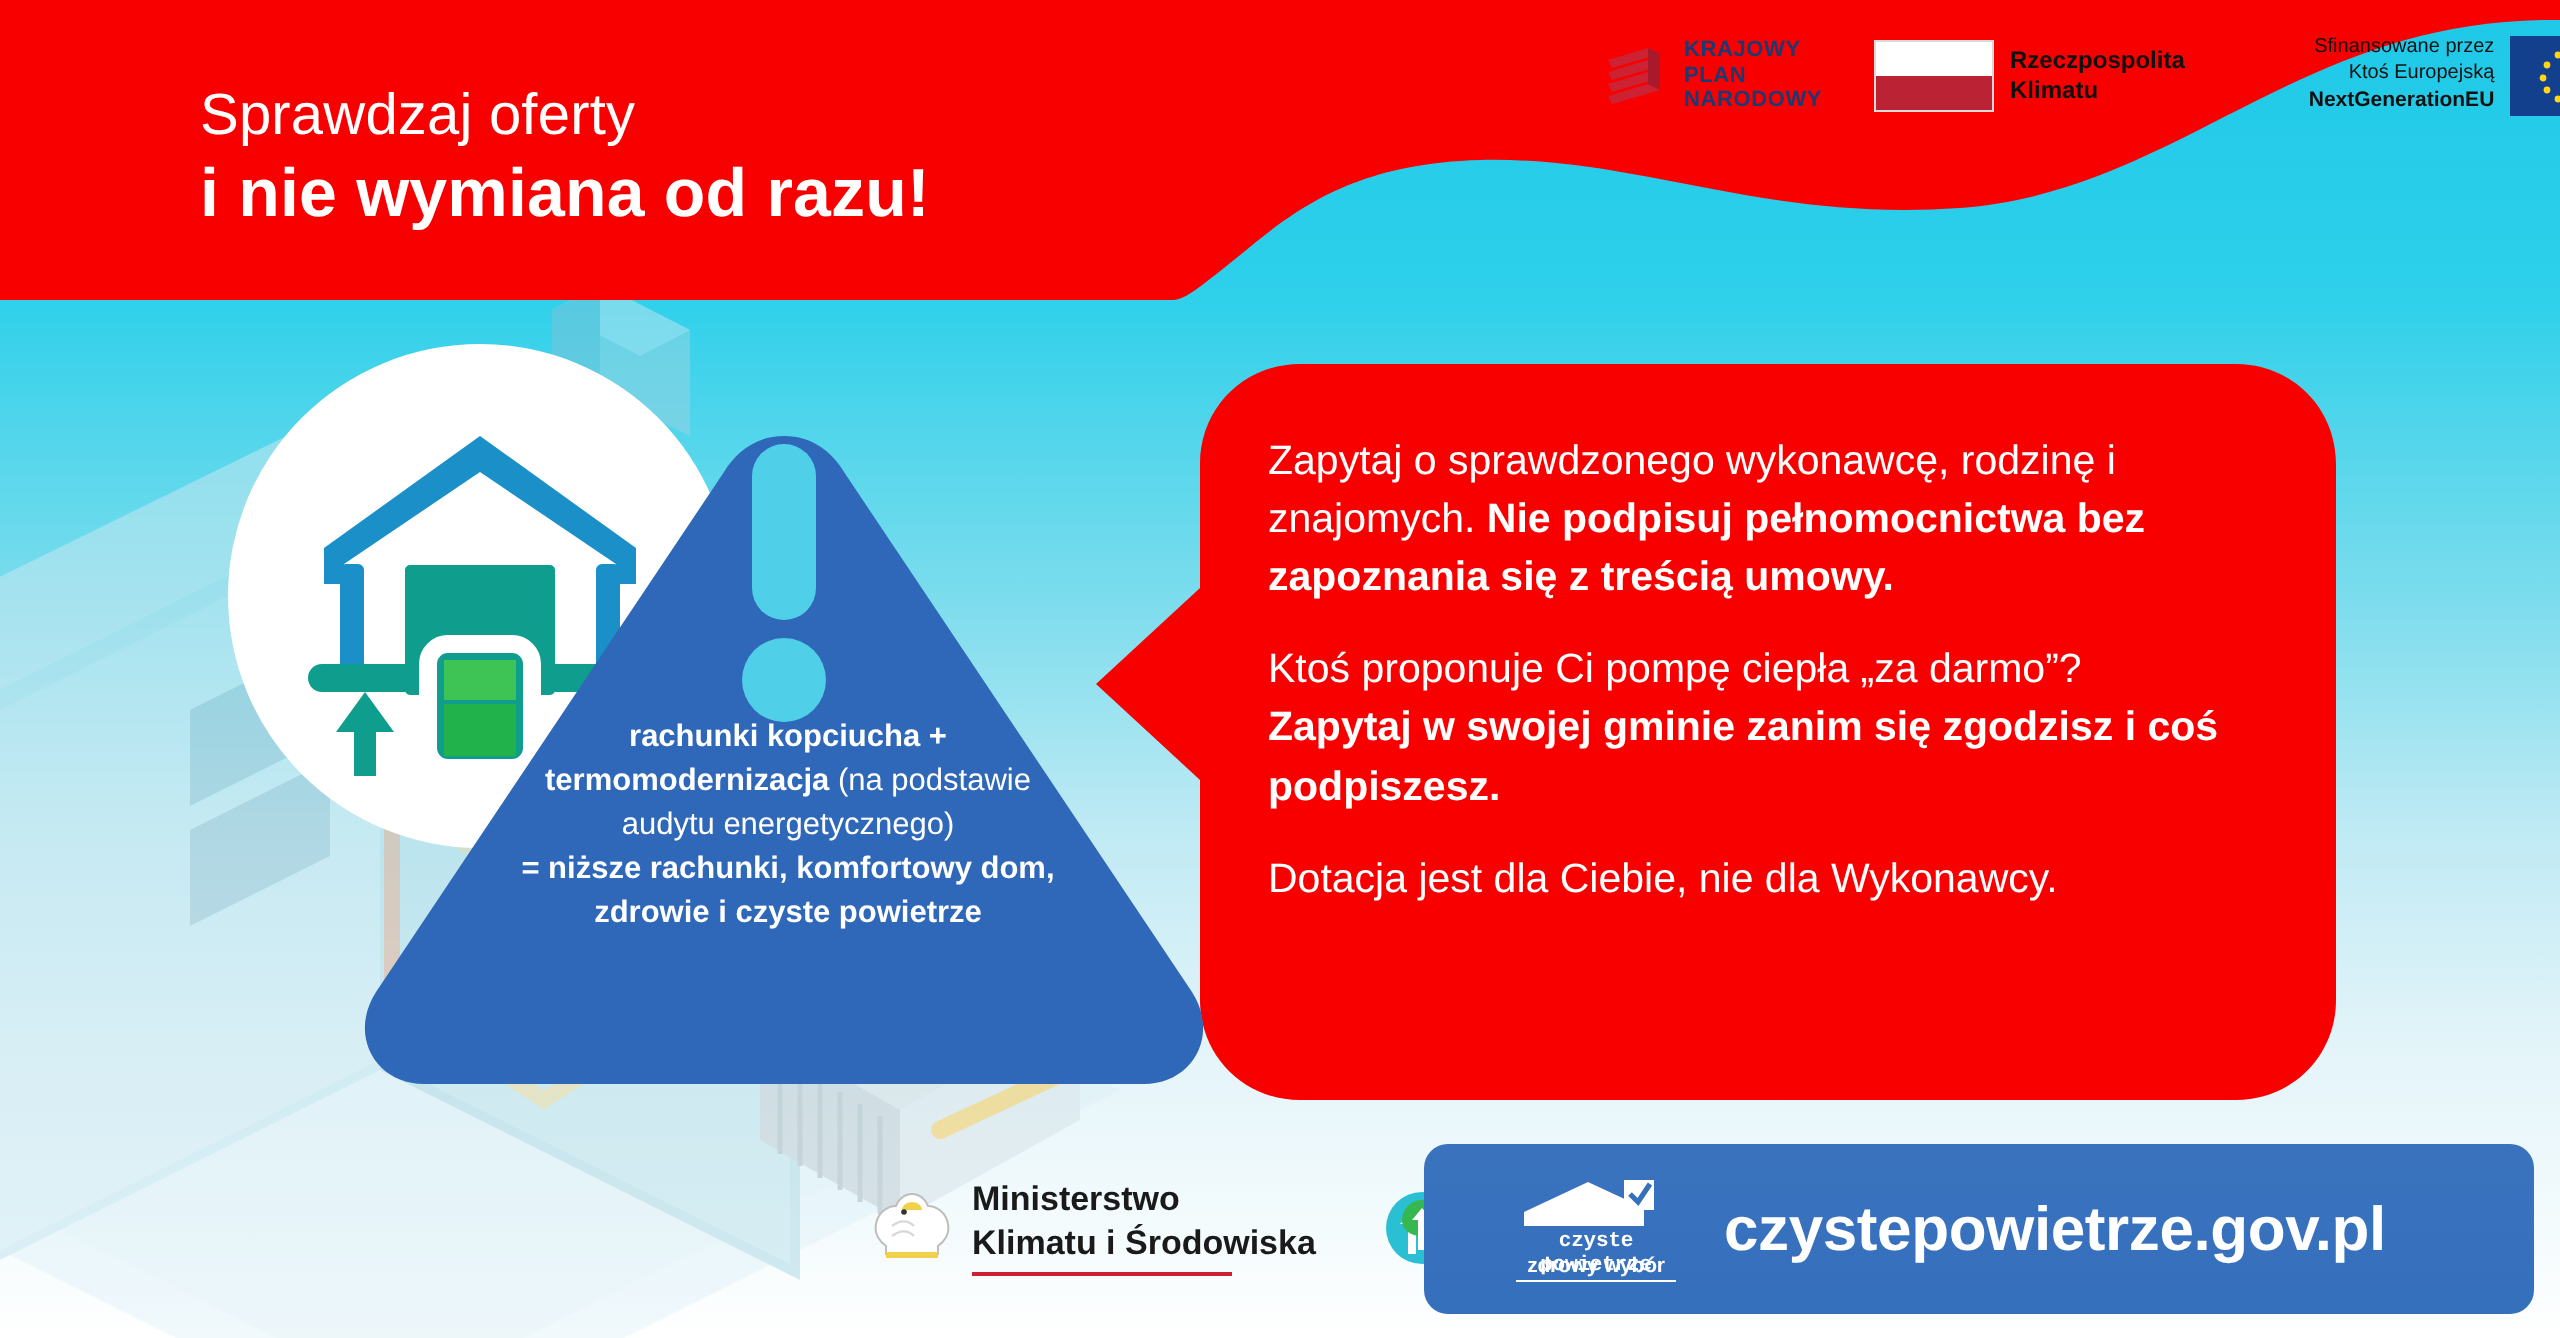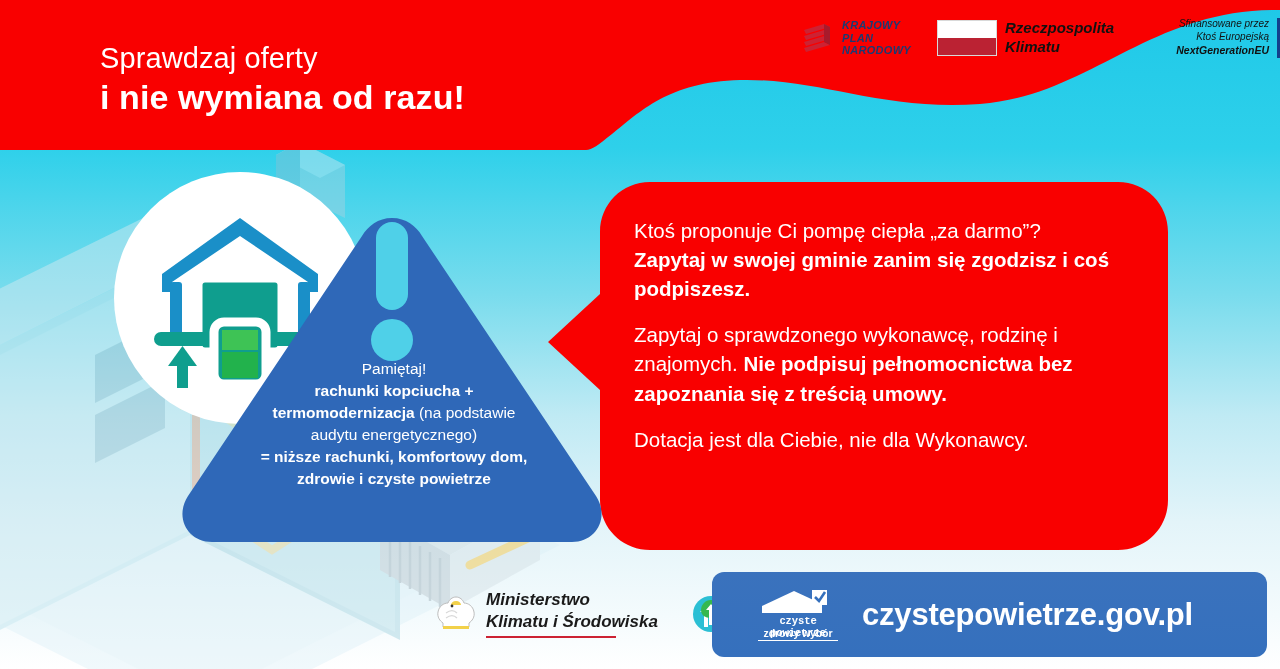--- a/index.html
+++ b/index.html
@@ -19,30 +19,30 @@
   #bg-illustration { position:absolute; left:0; top:140px; width:560px; height:529px; z-index:1; }
 
   
   #header-band {
     position:absolute; left:0; top:0; width:1280px; height:150px; z-index:4;
   }
   #header-logos {
     position:absolute; top:18px; left:800px; z-index:6;
     display:flex; align-items:center; gap:26px;
   }
-  .logo-group { display:flex; align-items:center; gap:8px;font-style:italic; }
+  .logo-group { display:flex; align-items:center; gap:8px; }
   .kpo-mark { width:34px; height:34px; position:relative; }
   .kpo-text {
     font-size:11px; font-weight:bold; line-height:1.18; color:#1b3a73; letter-spacing:.3px;
   }
   .pl-flag {
     width:60px; height:36px; border:1px solid #d9d9d9;
     background:linear-gradient(180deg,#ffffff 0%,#ffffff 50%,#bb2233 50%,#bb2233 100%);
   }
-  .pl-text { font-size:15px; font-weight:bold; line-height:1.25; color:#111; }
+  .pl-text { font-size:12px; font-weight:bold; line-height:1.25; color:#111; }
   .eu-text { font-size:10px; line-height:1.28; color:#111; text-align:right; }
   .eu-text .eu-bold { font-weight:bold; font-size:10.5px;padding-left:36px; }
   .eu-flag {
     width:62px; height:40px; background:#13408c; position:relative;
   }
 
   #title-block { position:absolute; left:100px; top:40px; z-index:7; color:#fff; }
   #title-line1 { font-size:29px; font-weight:400; line-height:1.25; letter-spacing:.1px; }
   #title-line2 { font-size:34px; font-weight:bold; line-height:1.25; letter-spacing:.1px; }
 
@@ -248,39 +248,38 @@
 
 <svg id="blue-triangle" viewBox="0 0 440 340" xmlns="http://www.w3.org/2000/svg">
   <path d="M220 8 C234 8 244 16 250 26 L424 286 C438 308 424 332 400 332 L40 332 C16 332 2 308 16 286 L190 26 C196 16 206 8 220 8 Z" fill="#2f68b8"></path>
 </svg>
 <svg style="position:absolute;left:352px;top:218px;width:80px;height:150px;z-index:8;" viewBox="0 0 80 150" xmlns="http://www.w3.org/2000/svg">
   <rect x="24" y="4" width="32" height="88" rx="16" fill="#4fd0e8"></rect>
   <circle cx="40" cy="122" r="21" fill="#4fd0e8"></circle>
 </svg>
 
 <div id="triangle-text">
-  <div>Pamiętaj!</div>
   <div class="b">rachunki kopciucha +</div>
   <div><span class="b">termomodernizacja</span><span> (na podstawie</span></div>
   <div>audytu energetycznego)</div>
   <div class="b">= niższe rachunki, komfortowy dom,</div>
   <div class="b">zdrowie i czyste powietrze</div>
 </div>
 
 <svg id="red-bubble" viewBox="0 0 620 368" xmlns="http://www.w3.org/2000/svg">
   <path d="M102 0 L570 0 C598 0 620 22 620 50 L620 318 C620 346 598 368 570 368 L102 368 C74 368 52 346 52 318 L52 208 L0 160 L52 112 L52 50 C52 22 74 0 102 0 Z" fill="#f90000"></path>
 </svg>
 
 <div id="bubble-text">
   <p>
+    <span>Zapytaj o sprawdzonego wykonawcę, rodzinę i znajomych. </span><span class="b">Nie podpisuj pełnomocnictwa bez zapoznania się z treścią umowy.</span>
+  </p>
+  <p>
     <span>Ktoś proponuje Ci pompę ciepła „za darmo”?</span><br>
     <span class="b">Zapytaj w swojej gminie zanim się zgodzisz i coś podpiszesz.</span>
-  </p>
-  <p>
-    <span>Zapytaj o sprawdzonego wykonawcę, rodzinę i znajomych. </span><span class="b">Nie podpisuj pełnomocnictwa bez zapoznania się z treścią umowy.</span>
   </p>
   <p>Dotacja jest dla Ciebie, nie dla Wykonawcy.</p>
 </div>
 
 <div id="footer-logos">
 
   <div class="logo-group">
     <svg class="mk-mark" viewBox="0 0 44 42" xmlns="http://www.w3.org/2000/svg">
       <path d="M22 4 C26 4 29 7 30 10 C34 10 39 13 40 19 C41 24 38 28 35 30 L35 34 L9 34 L9 30 C6 28 3 24 4 19 C5 13 10 10 14 10 C15 7 18 4 22 4 Z" fill="#ffffff" stroke="#bdbdbd" stroke-width="1"></path>
       <path d="M22 8 C25 8 27 10 27 12 L17 12 C17 10 19 8 22 8 Z" fill="#f2d14a"></path>

